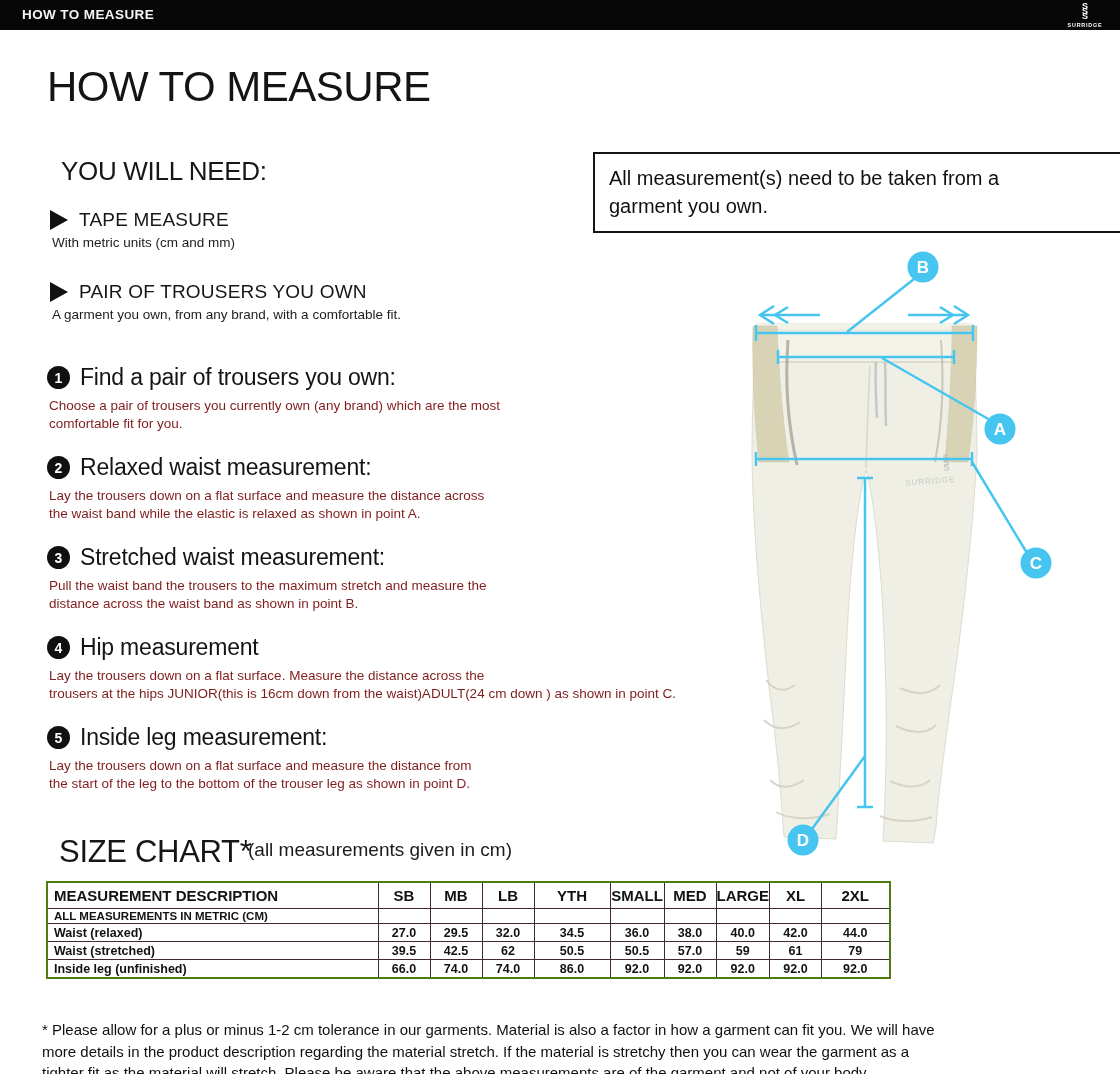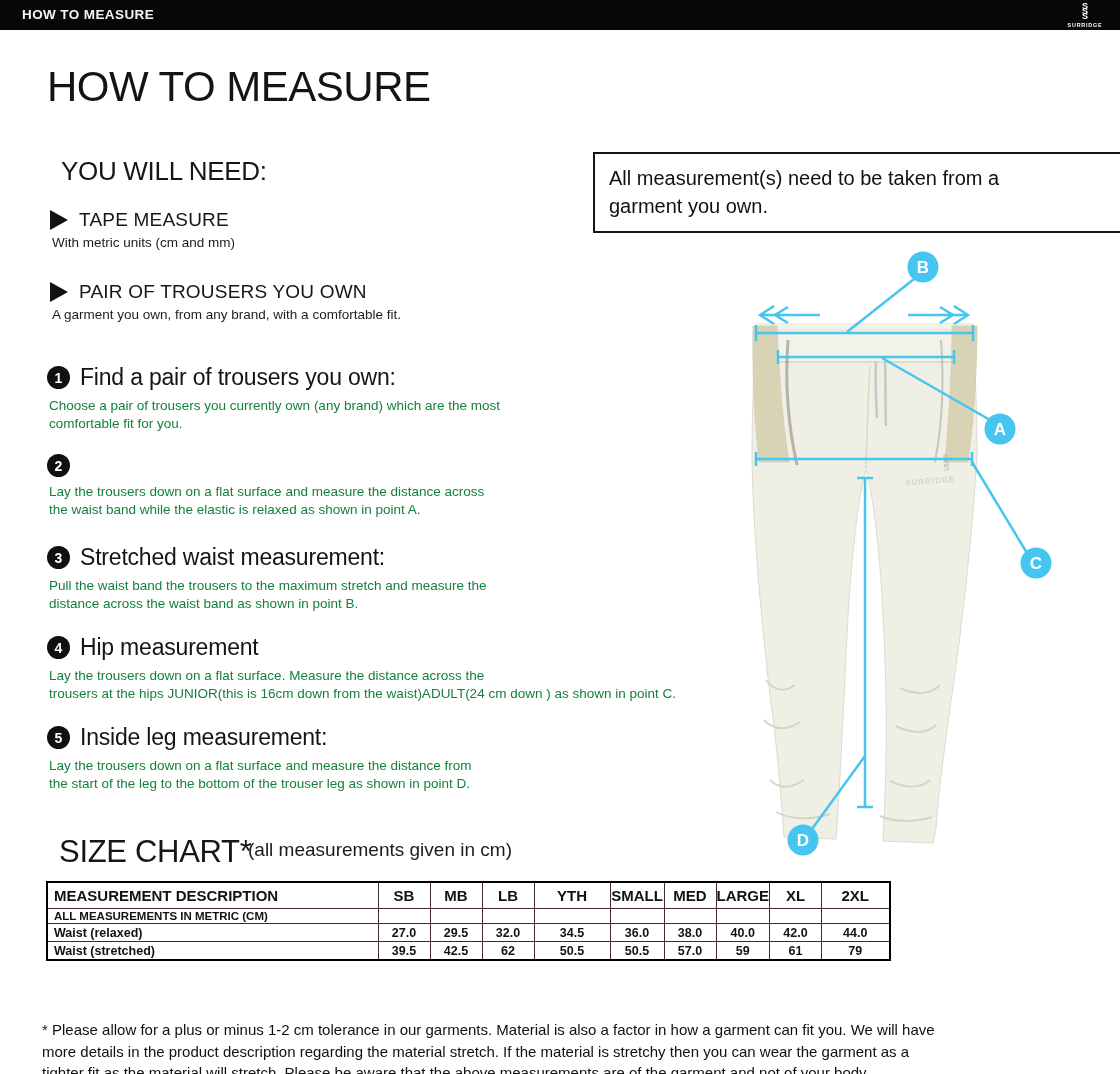--- a/index.html
+++ b/index.html
@@ -24,30 +24,30 @@
   .need-head{display:flex;align-items:center;gap:10px;}
   .need-title{font-size:19px;color:#161616;letter-spacing:.2px;}
   .need-desc{margin:4px 0 0 3px;font-size:13.5px;color:#1d1d1d;}
 
   
   .step{position:absolute;left:47px;}
   .step-head{display:flex;align-items:center;gap:10px;}
   .badge{width:23px;height:23px;border-radius:50%;background:#101010;color:#fff;
          font-size:14px;font-weight:bold;display:flex;align-items:center;justify-content:center;flex:0 0 23px;}
   .step-title{font-size:23px;color:#141414;letter-spacing:-.2px;}
-  .step-desc{margin:6px 0 0 2px;font-size:13.5px;line-height:17.5px;color:#15803d;white-space:pre-line;}
+  .step-desc{margin:6px 0 0 2px;font-size:13.5px;line-height:17.5px;color:#7f1d1d;white-space:pre-line;}
 
   
   .note-box{left:593px;top:152px;width:550px;height:81px;border:2px solid #141414;
             box-sizing:border-box;padding:10px 14px;font-size:20px;line-height:28px;
             white-space:pre-line;color:#111;}
 
   
   .size-table{position:absolute;left:46px;top:881px;border-collapse:collapse;table-layout:fixed;
-              border:2px solid #000000;}
+              border:2px solid #4d7c0f;}
   .size-table th,.size-table td{border:1px solid #43282c;padding:0;text-align:center;
               font-size:12.5px;font-weight:bold;color:#121212;overflow:hidden;white-space:nowrap;}
   .size-table thead th{height:25px;font-size:15px;}
   .size-table th.desc,.size-table td.desc{text-align:left;padding-left:6px;}
   .size-table .metric-row td{height:14px;font-size:11.5px;}
   .size-table tbody tr td{height:17px;}
 
   .footnote{left:42px;top:1019px;width:1085px;font-size:15px;line-height:21.5px;
             color:#101010;white-space:pre-line;}
 
@@ -102,20 +102,21 @@
       <span class="badge">1</span>
       <span class="step-title">Find a pair of trousers you own:</span>
     </div>
     <div class="step-desc">Choose a pair of trousers you currently own (any brand) which are the most
 comfortable fit for you.</div>
   </div>
 
   <div class="step" style="top:454px;">
     <div class="step-head">
       <span class="badge">2</span>
+      <span class="step-title">Relaxed waist measurement:</span>
     </div>
     <div class="step-desc">Lay the trousers down on a flat surface and measure the distance across
 the waist band while the elastic is relaxed as shown in point A.</div>
   </div>
 
   <div class="step" style="top:544px;">
     <div class="step-head">
       <span class="badge">3</span>
       <span class="step-title">Stretched waist measurement:</span>
     </div>
@@ -290,20 +291,32 @@
           <td>39.5</td>
           <td>42.5</td>
           <td>62</td>
           <td>50.5</td>
           <td>50.5</td>
           <td>57.0</td>
           <td>59</td>
           <td>61</td>
           <td>79</td>
         </tr>
+        <tr>
+          <td class="desc">Inside leg (unfinished)</td>
+          <td>66.0</td>
+          <td>74.0</td>
+          <td>74.0</td>
+          <td>86.0</td>
+          <td>92.0</td>
+          <td>92.0</td>
+          <td>92.0</td>
+          <td>92.0</td>
+          <td>92.0</td>
+        </tr>
       </tbody>
     </table>
 
   <div class="abs footnote">* Please allow for a plus or minus 1-2 cm tolerance in our garments. Material is also a factor in how a garment can fit you. We will have
 more details in the product description regarding the material stretch.  If the material is stretchy then you can wear the garment as a
 tighter fit as the material will stretch.  Please be aware that the above measurements are of the garment and not of your body.</div>
 
 </div>
 
 </body></html>

